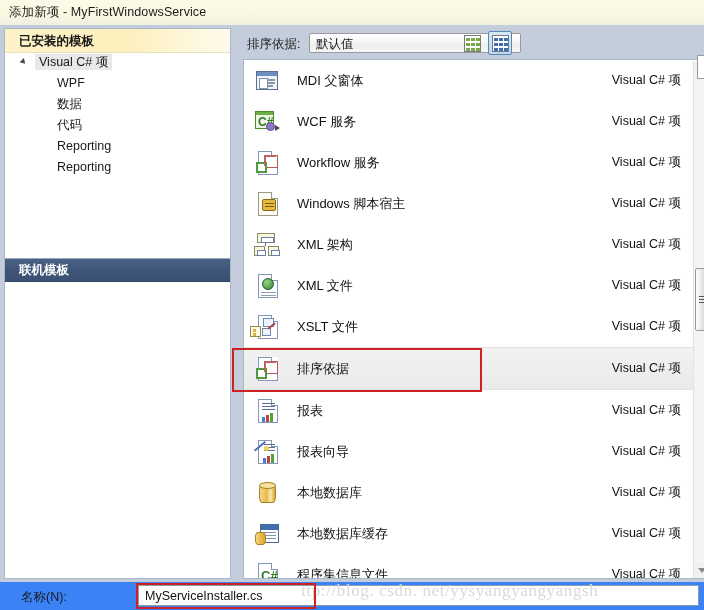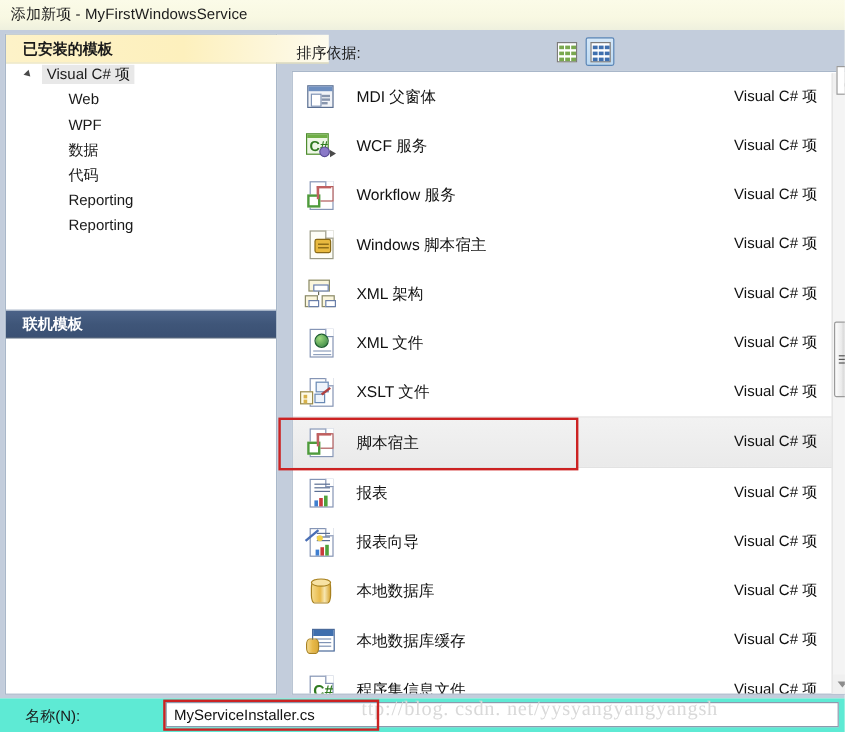--- a/index.html
+++ b/index.html
@@ -30,21 +30,20 @@
 
   
   #leftpane{
     position:absolute;left:4px;top:3px;width:227px;height:551px;
     background:#ffffff;border:1px solid #a9b7c9;box-sizing:border-box;
   }
   #installed-header{
     position:absolute;left:0;top:0;width:225px;height:23px;
     background:linear-gradient(to right,#fdf2c8 0%,#fdf0bd 55%,#fdfbee 100%);
     border-bottom:1px solid #e8e1b8;
-    padding-left:44px;
   }
   #installed-header span{
     position:absolute;left:14px;top:4px;font-size:12.5px;font-weight:bold;color:#1a1a1a;
   }
   #tree{position:absolute;left:0;top:23px;width:225px;}
   .tree-row{
     position:relative;height:21px;line-height:21px;font-size:12.5px;white-space:nowrap;
   }
   .tree-row.root{padding-left:30px;}
   .tree-row.root .sel{
@@ -135,21 +134,21 @@
     position:absolute;left:1px;top:207px;width:14px;height:63px;
     background:linear-gradient(to right,#fdfdfd 0%,#eaeaea 45%,#dcdcdc 55%,#f3f3f3 100%);
     border:1px solid #9a9a9a;border-radius:2px;box-sizing:border-box;
   }
   #sb-thumb .grip{position:absolute;left:3px;top:27px;width:7px;height:7px;}
   #sb-thumb .grip i{position:absolute;left:0;width:7px;height:1px;background:#555;}
 
   
   #bottom{
     position:absolute;left:0;top:582px;width:704px;height:28px;
-    background:#5eead4;
+    background:#3b82f6;
   }
   #name-label{position:absolute;left:21px;top:7px;font-size:12.5px;}
   #name-input{
     position:absolute;left:138px;top:3px;width:561px;height:21px;
     background:#ffffff;border:1px solid #8d9aad;box-sizing:border-box;
   }
   #name-input .v{position:absolute;left:6px;top:3px;font-size:12.5px;color:#111;}
 
   
   .redbox{position:absolute;border:2px solid #cc2222;box-sizing:border-box;pointer-events:none;}
@@ -179,37 +178,40 @@
 </div>
 
 <div id="shell">
 
   <div id="leftpane">
     <div id="installed-header">
       <span>已安装的模板</span>
     </div>
     <div id="tree">
         <div class="tree-row root"><span class="arrow"></span><span class="sel">Visual C# 项</span></div>
-        <div class="tree-row child"><span>Web</span></div>
         <div class="tree-row child"><span>WPF</span></div>
         <div class="tree-row child"><span>数据</span></div>
         <div class="tree-row child"><span>代码</span></div>
         <div class="tree-row child"><span>Reporting</span></div>
         <div class="tree-row child"><span>Reporting</span></div>
       </div>
     <div id="online-bar">
       <span>联机模板</span>
     </div>
   </div>
 
   <div id="rightpane">
 
     <div id="toolbar">
       <div id="sort-label">排序依据:</div>
 
+      <div id="sort-combo">
+        <div class="val">默认值</div>
+        <div class="chev"></div>
+      </div>
 
       <div class="viewbtn" id="view-small">
         <span class="gridicon" id="gi-small">
             <i style="left: 1px; top: 1.5px; width: 4px; height: 3.5px; background: rgb(122, 168, 79);"></i>
             <i style="left: 6px; top: 1.5px; width: 4px; height: 3.5px; background: rgb(122, 168, 79);"></i>
             <i style="left: 11px; top: 1.5px; width: 4px; height: 3.5px; background: rgb(122, 168, 79);"></i>
             <i style="left: 1px; top: 6.5px; width: 4px; height: 3.5px; background: rgb(122, 168, 79);"></i>
             <i style="left: 6px; top: 6.5px; width: 4px; height: 3.5px; background: rgb(122, 168, 79);"></i>
             <i style="left: 11px; top: 6.5px; width: 4px; height: 3.5px; background: rgb(122, 168, 79);"></i>
             <i style="left: 1px; top: 11.5px; width: 4px; height: 3.5px; background: rgb(122, 168, 79);"></i>
@@ -332,21 +334,21 @@
           <div class="row selected">
             <span class="ico">
               <div style="position: absolute; left: 4px; top: 1px; width: 20px; height: 24px; background: rgb(255, 255, 255); border: 1px solid rgb(133, 149, 181); box-sizing: border-box;">
                 <div style="position: absolute; right: -1px; top: -1px; width: 7px; height: 7px; background: rgb(255, 255, 255); border-left: 1px solid rgb(133, 149, 181); border-bottom: 1px solid rgb(133, 149, 181); box-sizing: border-box;"></div>
                 <div style="position: absolute; left: 5px; top: 3px; width: 12px; height: 11px; background: rgb(255, 255, 255); border: 1px solid rgb(176, 90, 90);"></div>
                 <div style="position: absolute; left: 5px; top: 3px; width: 12px; height: 1.5px; background: rgb(192, 96, 96);"></div>
                 <div style="position: absolute; left: -3px; top: 10px; width: 11px; height: 11px; background: rgb(255, 255, 255); border: 2px solid rgb(79, 155, 60); box-sizing: border-box;"></div>
                 <div style="position: absolute; left: 5px; top: 3px; width: 1.5px; height: 11px; background: rgb(192, 96, 96);"></div>
               </div>
             </span>
-            <span class="nm">脚本宿主</span>
+            <span class="nm">排序依据</span>
             <span class="kind">Visual C# 项</span>
           </div>
           <div class="row">
             <span class="ico">
               <div style="position: absolute; left: 4px; top: 1px; width: 20px; height: 24px; background: rgb(255, 255, 255); border: 1px solid rgb(133, 149, 181); box-sizing: border-box;">
                 <div style="position: absolute; right: -1px; top: -1px; width: 7px; height: 7px; background: rgb(255, 255, 255); border-left: 1px solid rgb(133, 149, 181); border-bottom: 1px solid rgb(133, 149, 181); box-sizing: border-box;"></div>
                 <div style="position: absolute; left: 3px; top: 3px; width: 13px; height: 1.4px; background: rgb(91, 111, 147);"></div>
                 <div style="position: absolute; left: 3px; top: 6px; width: 13px; height: 1.4px; background: rgb(91, 111, 147);"></div>
                 <div style="position: absolute; left: 3px; top: 9px; width: 13px; height: 1.4px; background: rgb(91, 111, 147);"></div>
                 <div style="position: absolute; left: 3px; top: 17px; width: 3px; height: 5px; background: rgb(63, 127, 208);"></div>

